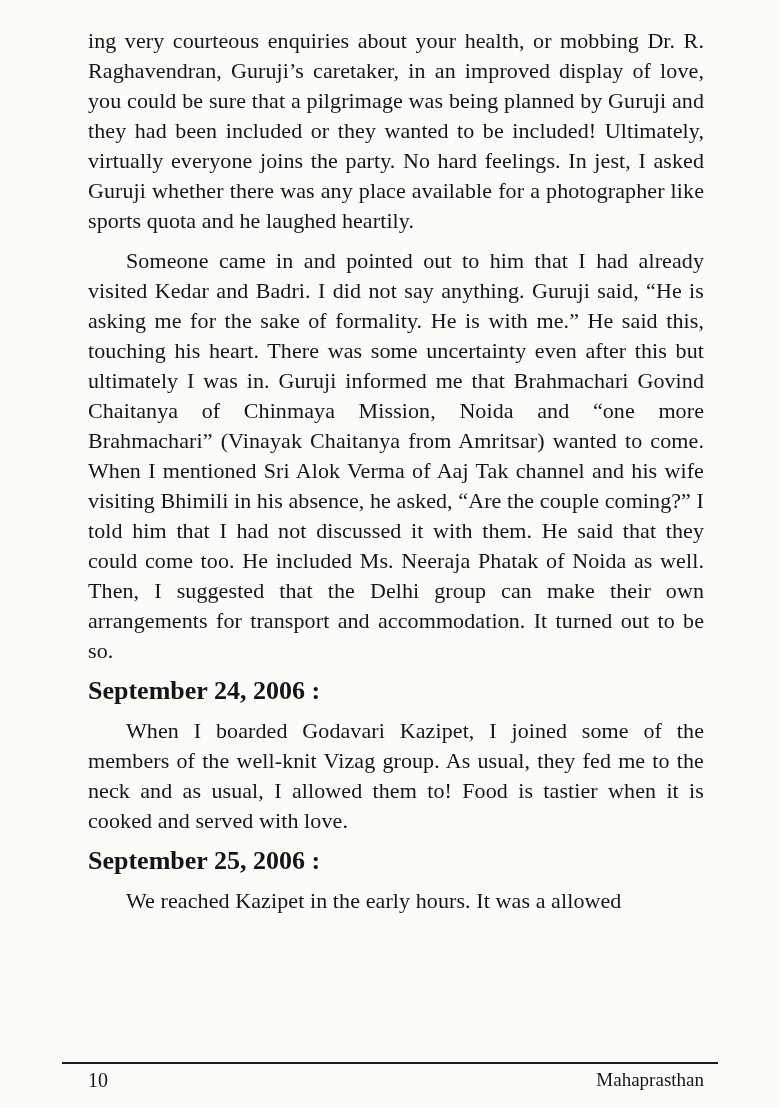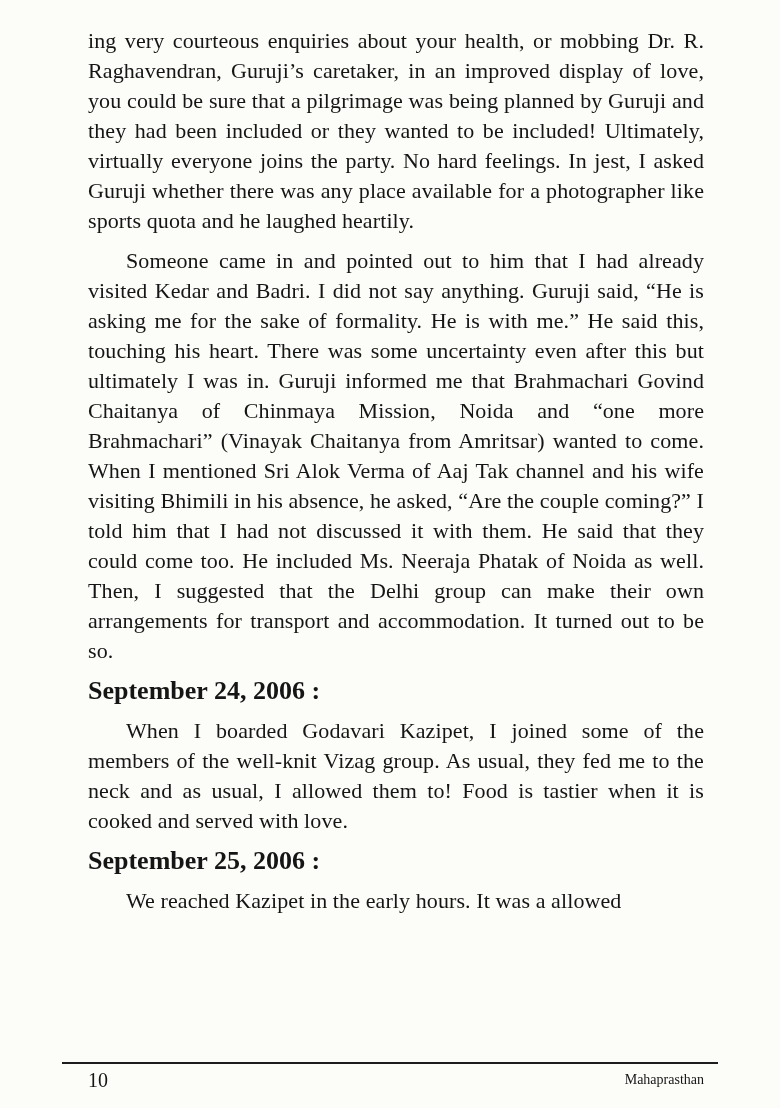--- a/index.html
+++ b/index.html
@@ -46,21 +46,21 @@
     margin: 0 -14px 0 -26px;
     padding: 4px 14px 16px 26px;
     height: 46px;
     display: flex;
     justify-content: space-between;
     align-items: center;
     font-size: 20px;
     line-height: 28px;
   }
   .footer .book-title {
-    font-size: 14px;
+    font-size: 19px;
   }
 </style>
 </head>
 <body>
 
 <div class="page">
   <div class="text-block">
     <p class="para">ing very courteous enquiries about your health, or mobbing Dr. R. Raghavendran, Guruji’s caretaker, in an improved display of love, you could be sure that a pilgrimage was being planned by Guruji and they had been included or they wanted to be included! Ultimately, virtually everyone joins the party. No hard feelings. In jest, I asked Guruji whether there was any place available for a photographer like sports quota and he laughed heartily.</p>
     <p class="para indent">Someone came in and pointed out to him that I had already visited Kedar and Badri. I did not say anything. Guruji said, “He is asking me for the sake of formality. He is with me.” He said this, touching his heart. There was some uncertainty even after this but ultimately I was in. Guruji informed me that Brahmachari Govind Chaitanya of Chinmaya Mission, Noida and “one more Brahmachari” (Vinayak Chaitanya from Amritsar) wanted to come.  When I mentioned Sri Alok Verma of Aaj Tak channel and his wife visiting Bhimili in his absence, he asked, “Are the couple coming?”  I told him that I had not discussed it with them. He said that they could come too.  He included Ms. Neeraja Phatak of Noida as well. Then, I suggested that the Delhi group can make their own arrangements for transport and accommodation. It turned out to be so.</p>
     <h3 class="heading">September 24, 2006 :</h3>

